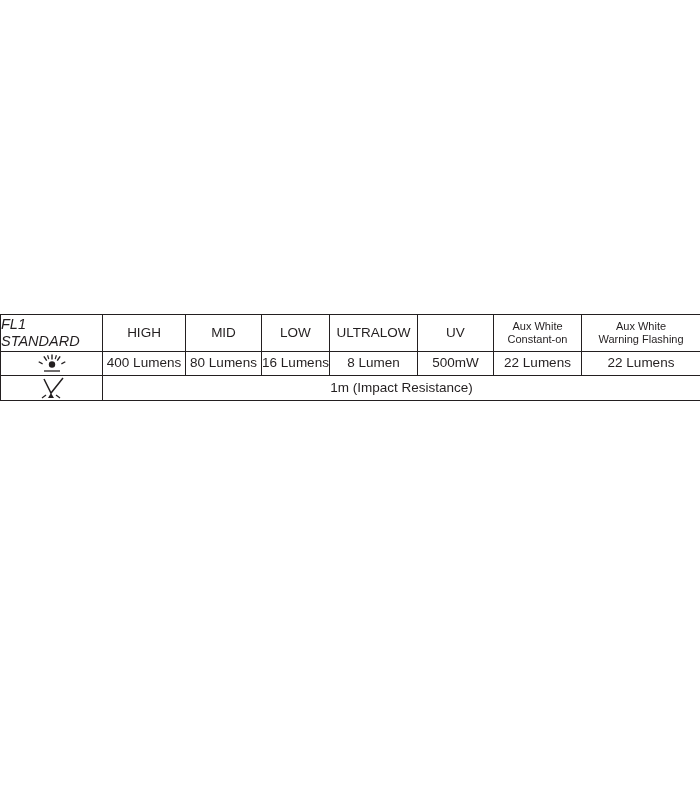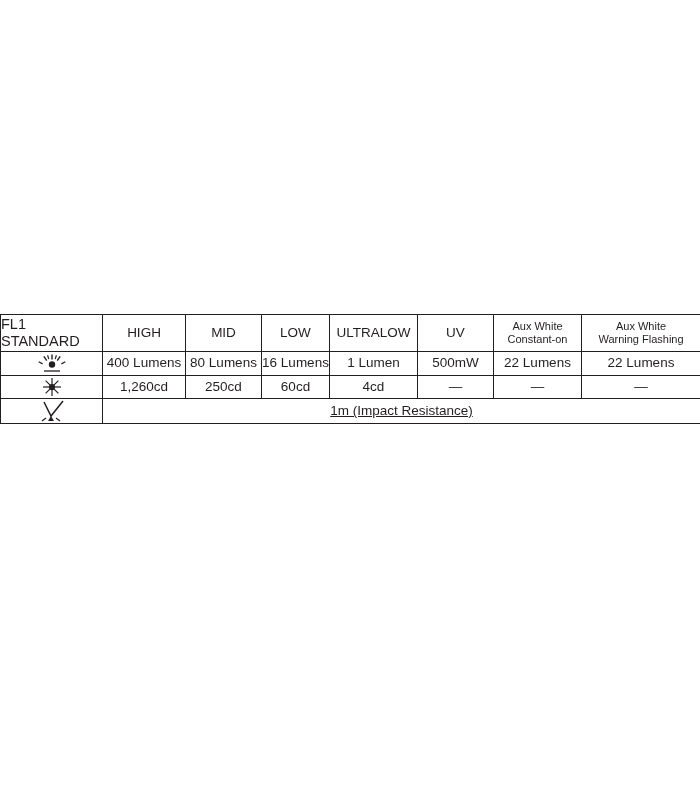--- a/index.html
+++ b/index.html
@@ -38,35 +38,35 @@
     line-height: 1.15;
   }
   .row-header td, .row-header th {
     height: 36px;
   }
   .data-row td {
     height: 22.5px;
   }
   .tall-row td {
     height: 24px;
-    text-decoration: underline;
   }
   col.c0 { width: 102px; }
   col.c1 { width: 83px; }
   col.c2 { width: 76px; }
   col.c3 { width: 68px; }
   col.c4 { width: 88px; }
   col.c5 { width: 76px; }
   col.c6 { width: 88px; }
   col.c7 { width: 119px; }
 
   .hdr-label {
     font-size: 14.5px;
     padding-left: 6px;
     text-align: left !important;
+    font-style: italic;
   }
   .hdr-two-line {
     font-size: 11px;
   }
   .icon-cell {
     padding: 0;
   }
   .icon-box {
     width: 100%;
     height: 100%;
@@ -124,50 +124,28 @@
                   <rect x="12.6" y="1.2" width="1.2" height="4" transform="rotate(-18 13.2 3.2)"></rect>
                   <rect x="20.2" y="1.2" width="1.2" height="4" transform="rotate(18 20.8 3.2)"></rect>
                 </g>
                 <path d="M9 17 L25 17" stroke="#231f20" stroke-width="1.3" fill="none"></path>
               </svg>
             </div>
           </td>
           <td>400 Lumens</td>
           <td>80 Lumens</td>
           <td>16 Lumens</td>
-          <td>1 Lumen</td>
+          <td>8 Lumen</td>
           <td>500mW</td>
           <td>22 Lumens</td>
           <td>22 Lumens</td>
         </tr>
 
 
 
-        <tr class="data-row">
-          <td class="icon-cell">
-            <div class="icon-box">
-              <svg width="22" height="20" viewBox="0 0 22 20">
-                <g stroke="#231f20" stroke-width="1.2">
-                  <path d="M11 1 L11 19"></path>
-                  <path d="M2 10 L20 10"></path>
-                  <path d="M4.6 3.6 L17.4 16.4"></path>
-                  <path d="M17.4 3.6 L4.6 16.4"></path>
-                </g>
-                <circle cx="11" cy="10" r="3.1" fill="#231f20"></circle>
-              </svg>
-            </div>
-          </td>
-          <td>1,260cd</td>
-          <td>250cd</td>
-          <td>60cd</td>
-          <td>4cd</td>
-          <td>—</td>
-          <td>—</td>
-          <td>—</td>
-        </tr>
 
         <tr class="tall-row">
           <td class="icon-cell">
             <div class="icon-box">
               <svg width="34" height="22" viewBox="0 0 34 22">
                 <path d="M9 2 L16 16 L28 1" fill="none" stroke="#231f20" stroke-width="1.5"></path>
                 <path d="M13 21 L16 16 L19 21" fill="#231f20"></path>
                 <path d="M7 21 L11 18" stroke="#231f20" stroke-width="1.2"></path>
                 <path d="M25 21 L21 18" stroke="#231f20" stroke-width="1.2"></path>
               </svg>

